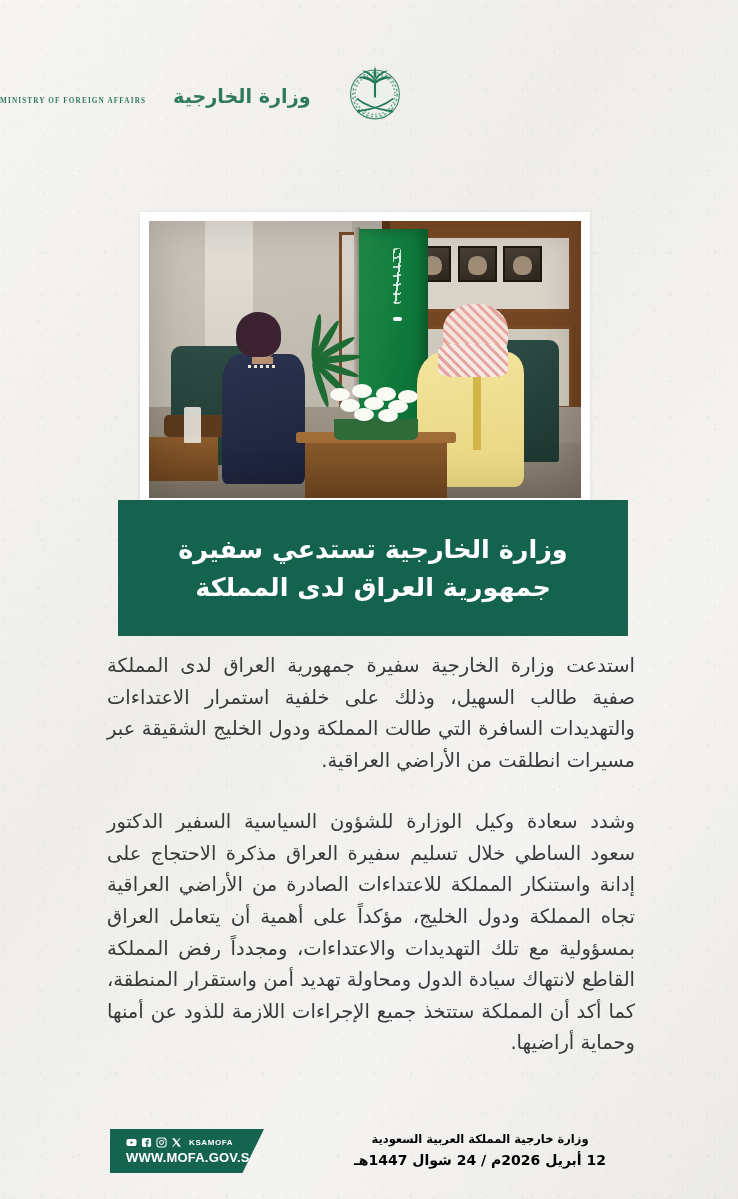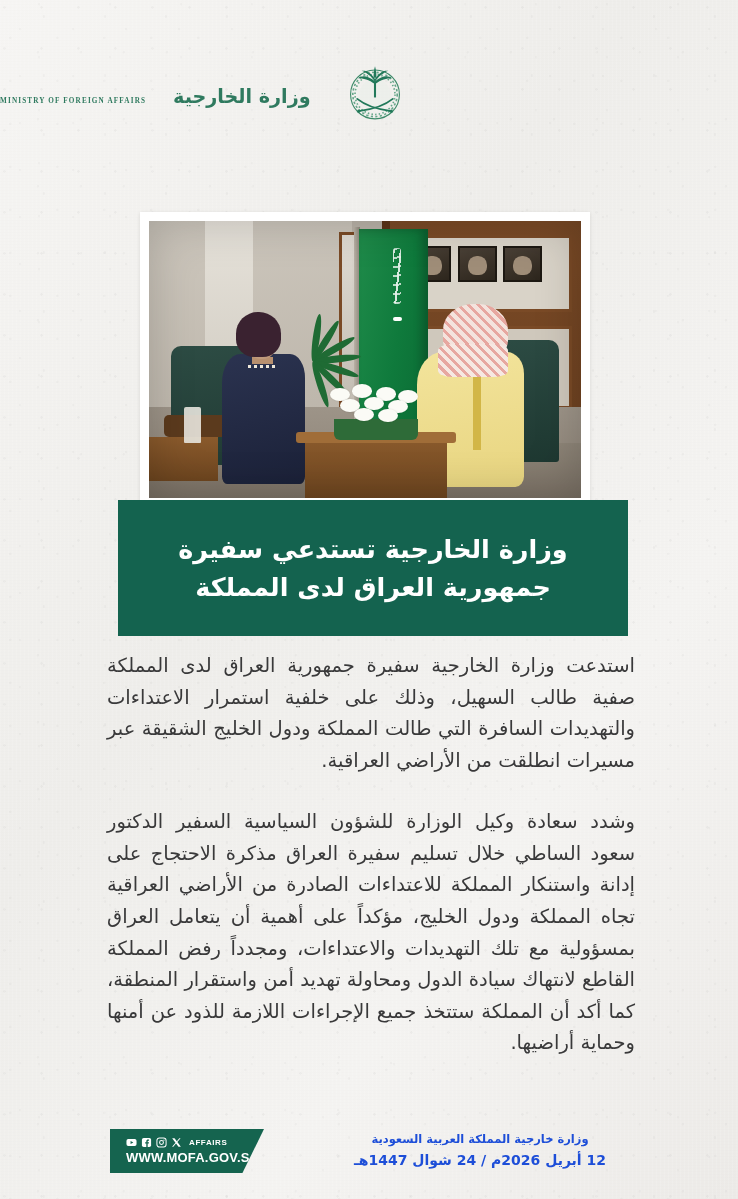--- a/index.html
+++ b/index.html
@@ -168,21 +168,21 @@
     color:#ffffff;font-size:8px;letter-spacing:.6px;font-weight:600;
     margin-left:3px;font-family:"Liberation Sans",sans-serif;
   }
   .badge-url{
     color:#ffffff;font-size:13px;font-weight:700;letter-spacing:.2px;
     font-family:"Liberation Sans",sans-serif;
   }
 
   .footer-text{
     position:absolute;right:108px;top:1131px;width:300px;
-    direction:rtl;text-align:center;color:#1d4ed8;
+    direction:rtl;text-align:center;color:#000000;
   }
   .footer-org{
     font-size:11.5px;font-weight:700;letter-spacing:.3px;line-height:1.5;
     font-family:"DejaVu Sans","Liberation Sans",sans-serif;
   }
   .footer-date{
     font-size:14px;font-weight:700;line-height:1.6;margin-top:1px;
     font-family:"DejaVu Sans","Liberation Sans",sans-serif;
   }
 </style>
@@ -336,21 +336,21 @@
         <svg class="soc" viewBox="0 0 24 24">
           <rect x="2" y="2" width="20" height="20" rx="5.5" fill="none" stroke="#ffffff" stroke-width="2.2"></rect>
           <circle cx="12" cy="12" r="4.2" fill="none" stroke="#ffffff" stroke-width="2.2"></circle>
           <circle cx="17.4" cy="6.6" r="1.4" fill="#ffffff"></circle>
         </svg>
 
         <svg class="soc" viewBox="0 0 24 24">
           <path d="M2.5 2.5h5.2l5 6.6 5.6-6.6h2.6l-7 8.2 7.6 10.8h-5.2l-5.3-7.1-6 7.1H2.3l7.5-8.8z" fill="#ffffff"></path>
         </svg>
 
-        <span class="badge-handle">AFFAIRS</span>
+        <span class="badge-handle">KSAMOFA</span>
       </div>
       <div class="badge-url">WWW.MOFA.GOV.SA</div>
     </div>
   </div>
 
   <div class="footer-text">
     <div class="footer-org">وزارة خارجية المملكة العربية السعودية</div>
     <div class="footer-date">12 أبريل 2026م / 24 شوال 1447هـ</div>
   </div>
 

